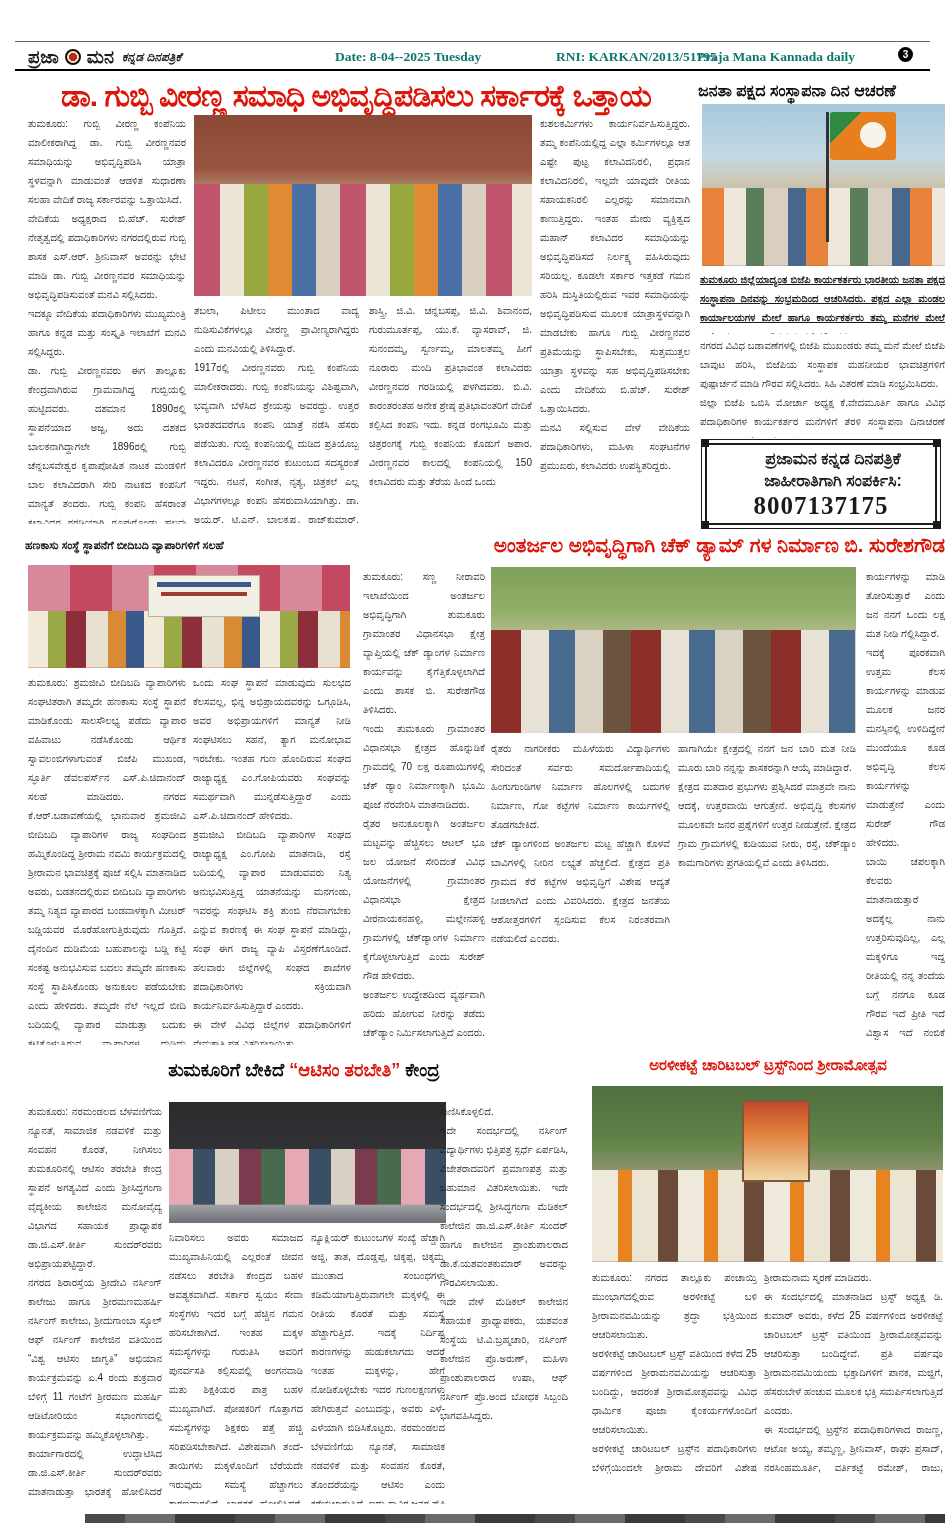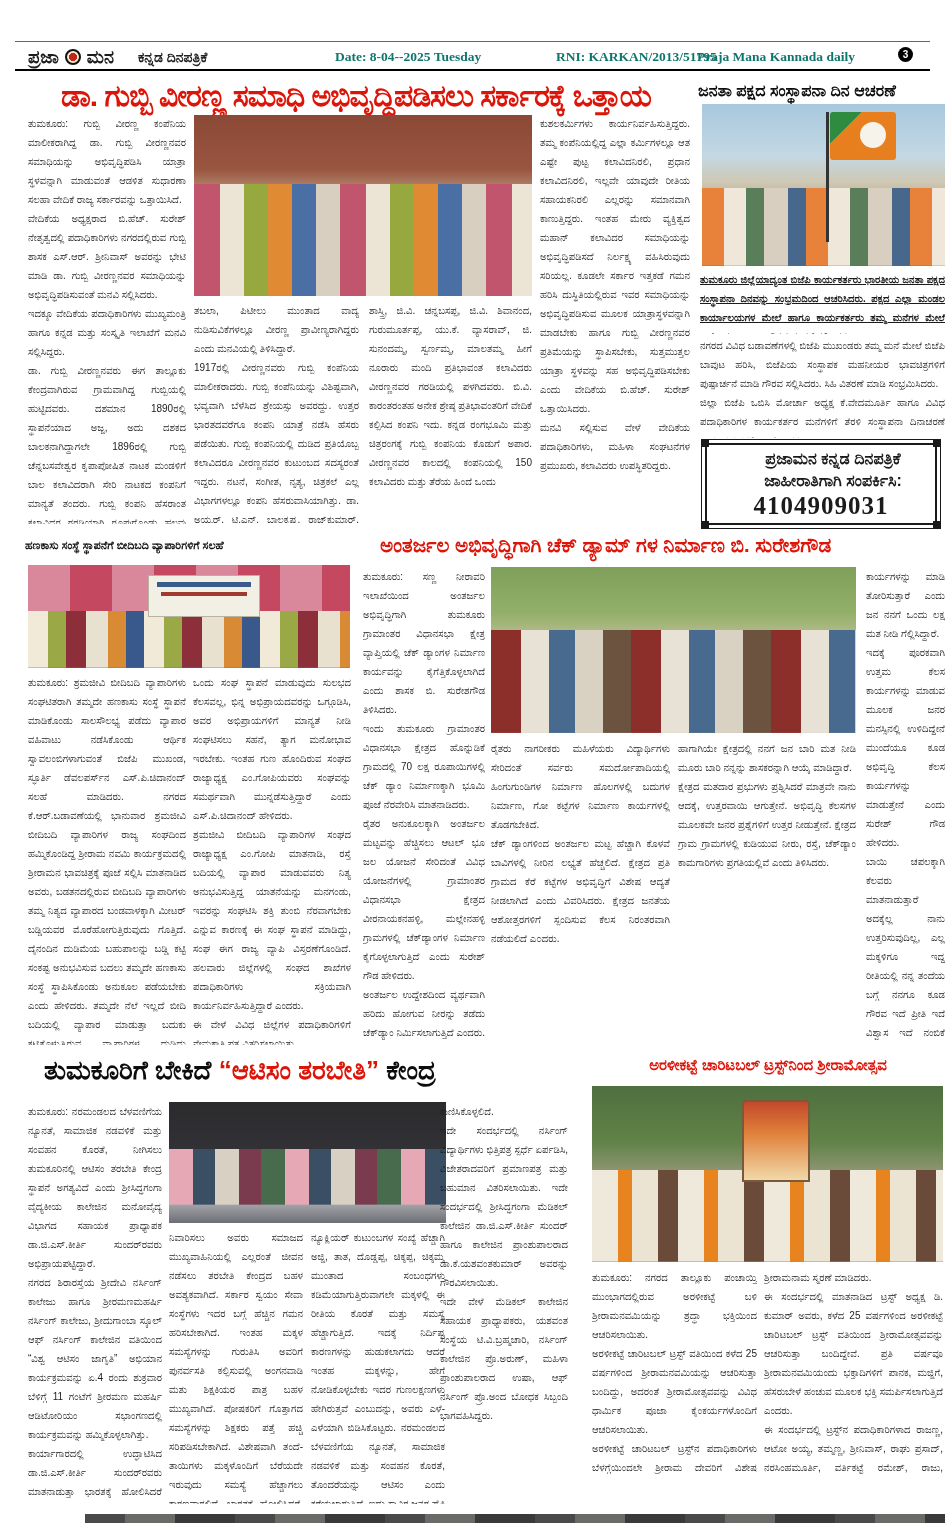--- a/index.html
+++ b/index.html
@@ -7,28 +7,28 @@
     width:945px;height:1523px;position:relative;background:#ffffff;
     font-family:"Liberation Sans","DejaVu Sans",sans-serif;color:#1b1b1b;
     overflow:hidden;
   }
   .abs{position:absolute;}
   .rule{background:#000;}
   
   .logo-row{display:flex;align-items:center;gap:6px;}
   .logo-main{font-size:18px;font-weight:bold;letter-spacing:0;}
   .logo-emblem{width:12px;height:12px;border-radius:50%;border:2px solid #111;background:radial-gradient(circle,#c2251a 0 45%,#f5e9c8 46% 100%);display:inline-block;}
-  .logo-tag{font-size:14px;font-weight:bold;margin-left:18px;color:#222;}
+  .logo-tag{font-size:12px;font-weight:bold;margin-left:2px;color:#222;font-style:italic;}
   .hdr-meta{font-family:"Liberation Serif","DejaVu Serif",serif;font-weight:bold;font-size:13.5px;color:#0f766e;}
   .page-badge{width:15px;height:15px;border-radius:50%;background:#000;color:#fff;font-size:10px;font-weight:bold;display:flex;align-items:center;justify-content:center;}
   
   .hl-red-big{color:#dd1408;font-weight:800;font-size:30px;line-height:42px;text-align:center;letter-spacing:-1px;overflow:hidden;white-space:nowrap;}
   .hl-black-md{color:#0d0d0d;font-weight:800;font-size:16px;line-height:28px;text-align:left;overflow:hidden;white-space:nowrap;}
-  .hl-red-md{color:#dd1408;font-weight:800;font-size:20px;line-height:32px;text-align:left;overflow:hidden;white-space:nowrap;}
-  .hl-black-big{color:#0d0d0d;font-weight:800;font-size:26px;line-height:44px;text-align:left;overflow:hidden;white-space:nowrap;margin-left:16px;}
+  .hl-red-md{color:#dd1408;font-weight:800;font-size:20px;line-height:32px;text-align:right;overflow:hidden;white-space:nowrap;}
+  .hl-black-big{color:#0d0d0d;font-weight:800;font-size:18px;line-height:44px;text-align:center;overflow:hidden;white-space:nowrap;}
   .hl-red-sm{color:#dd1408;font-weight:800;font-size:15px;line-height:26px;text-align:center;overflow:hidden;white-space:nowrap;}
   .quote-red{color:#dd1408;}
   
   .col{font-size:10px;line-height:19px;text-align:justify;color:#1c1c1c;overflow:hidden;white-space:pre-line;word-break:break-word;}
   .cap{font-weight:bold;}
   
   .photo{overflow:hidden;}
   .photo-gubbi{
     background-image:
       repeating-linear-gradient(90deg,#c2556e 0 26px,#ece4d4 26px 50px,#96a83e 50px 74px,#e08a33 74px 98px,#4a6fa5 98px 122px,#d8cfc0 122px 146px),
@@ -132,21 +132,21 @@
 <div class="abs col" style="left:700px;top:336px;width:245px;height:102px;">ನಗರದ ವಿವಿಧ ಬಡಾವಣೆಗಳಲ್ಲಿ ಬಿಜೆಪಿ ಮುಖಂಡರು ತಮ್ಮ ಮನೆ ಮೇಲೆ ಬಿಜೆಪಿ ಬಾವುಟ ಹರಿಸಿ, ಬಿಜೆಪಿಯ ಸಂಸ್ಥಾಪಕ ಮಹನೀಯರ ಭಾವಚಿತ್ರಗಳಿಗೆ ಪುಷ್ಪಾರ್ಚನೆ ಮಾಡಿ ಗೌರವ ಸಲ್ಲಿಸಿದರು. ಸಿಹಿ ವಿತರಣೆ ಮಾಡಿ ಸಂಭ್ರಮಿಸಿದರು.
 ಜಿಲ್ಲಾ ಬಿಜೆಪಿ ಒಬಿಸಿ ಮೋರ್ಚಾ ಅಧ್ಯಕ್ಷ ಕೆ.ವೇದಮೂರ್ತಿ ಹಾಗೂ ವಿವಿಧ ಪದಾಧಿಕಾರಿಗಳ ಕಾರ್ಯಕರ್ತರ ಮನೆಗಳಿಗೆ ತೆರಳಿ ಸಂಸ್ಥಾಪನಾ ದಿನಾಚರಣೆ ಕಾರ್ಯಕ್ರಮಗಳಲ್ಲಿ ಪಾಲ್ಗೊಂಡರು.</div>
 
 <div class="abs ad-box" style="left:705px;top:443px;width:228px;height:78px;">
   <span class="ad-corner" style="left:-5px;top:-5px;"></span>
   <span class="ad-corner" style="right:-5px;top:-5px;"></span>
   <span class="ad-corner" style="left:-5px;bottom:-5px;"></span>
   <span class="ad-corner" style="right:-5px;bottom:-5px;"></span>
   <div class="ad-line">ಪ್ರಜಾಮನ ಕನ್ನಡ ದಿನಪತ್ರಿಕೆ</div>
   <div class="ad-line">ಜಾಹೀರಾತಿಗಾಗಿ ಸಂಪರ್ಕಿಸಿ:</div>
-  <div class="ad-phone">4104909031</div>
+  <div class="ad-phone">8007137175</div>
 </div>
 
 <div class="abs hl-black-md" style="left:25px;top:531px;width:345px;height:30px;font-size:11px;">ಹಣಕಾಸು ಸಂಸ್ಥೆ ಸ್ಥಾಪನೆಗೆ ಬೀದಿಬದಿ ವ್ಯಾಪಾರಿಗಳಿಗೆ ಸಲಹೆ</div>
 
 <div class="abs photo photo-stage" style="left:28px;top:565px;width:322px;height:103px;">
   <div class="stage-banner">
       <i></i>
       <em></em>
     </div>
 </div>

